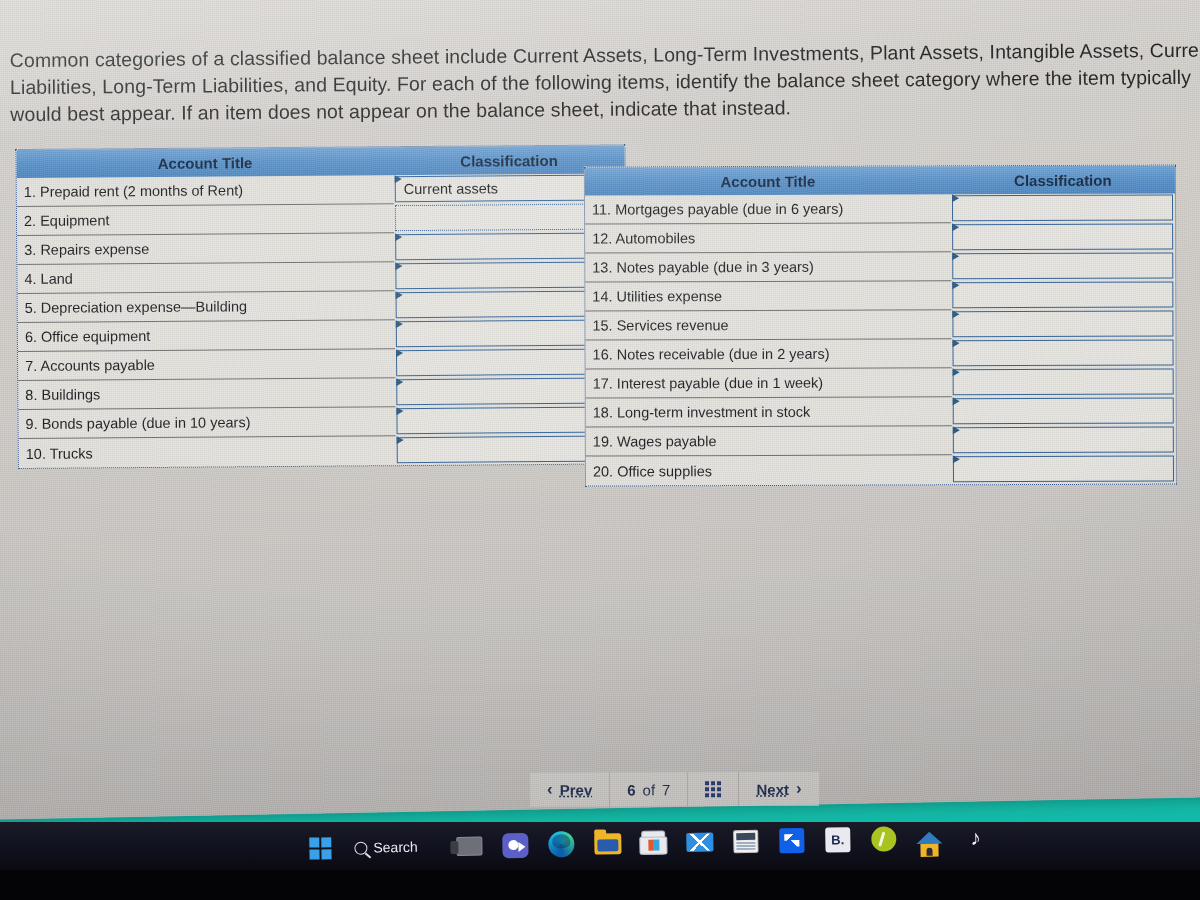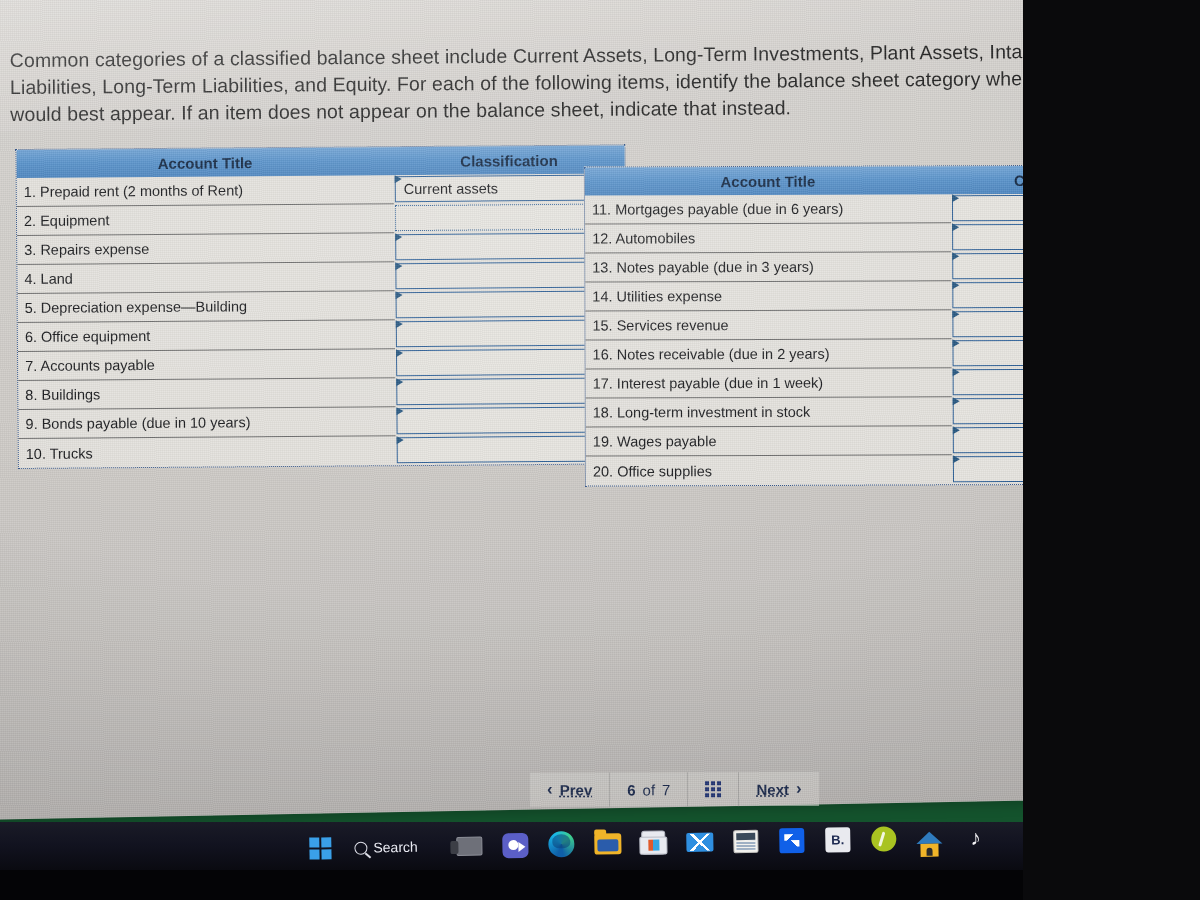--- a/index.html
+++ b/index.html
@@ -7,23 +7,23 @@
     margin: 0; padding: 0;
     width: 1200px; height: 900px;
     overflow: hidden;
     background: #0a0a0c;
     font-family: "Liberation Sans", sans-serif;
   }
 
   
   #photo {
     position: relative;
-    width: 1023px; height: 900px;
+    width: 1200px; height: 900px;
     overflow: hidden;
-    background: #14532d;
+    background: #14b8a6;
   }
 
   
   #screen {
     position: absolute;
     left: -40px; top: -40px;
     width: 1290px; height: 860px;
     background:
       linear-gradient(178.2deg, #d9d6d2 0%, #d2cfcb 22%, #cdcac6 55%, #c6c3c0 82%, #bfbcba 100%);
     transform: rotate(-1.05deg);

